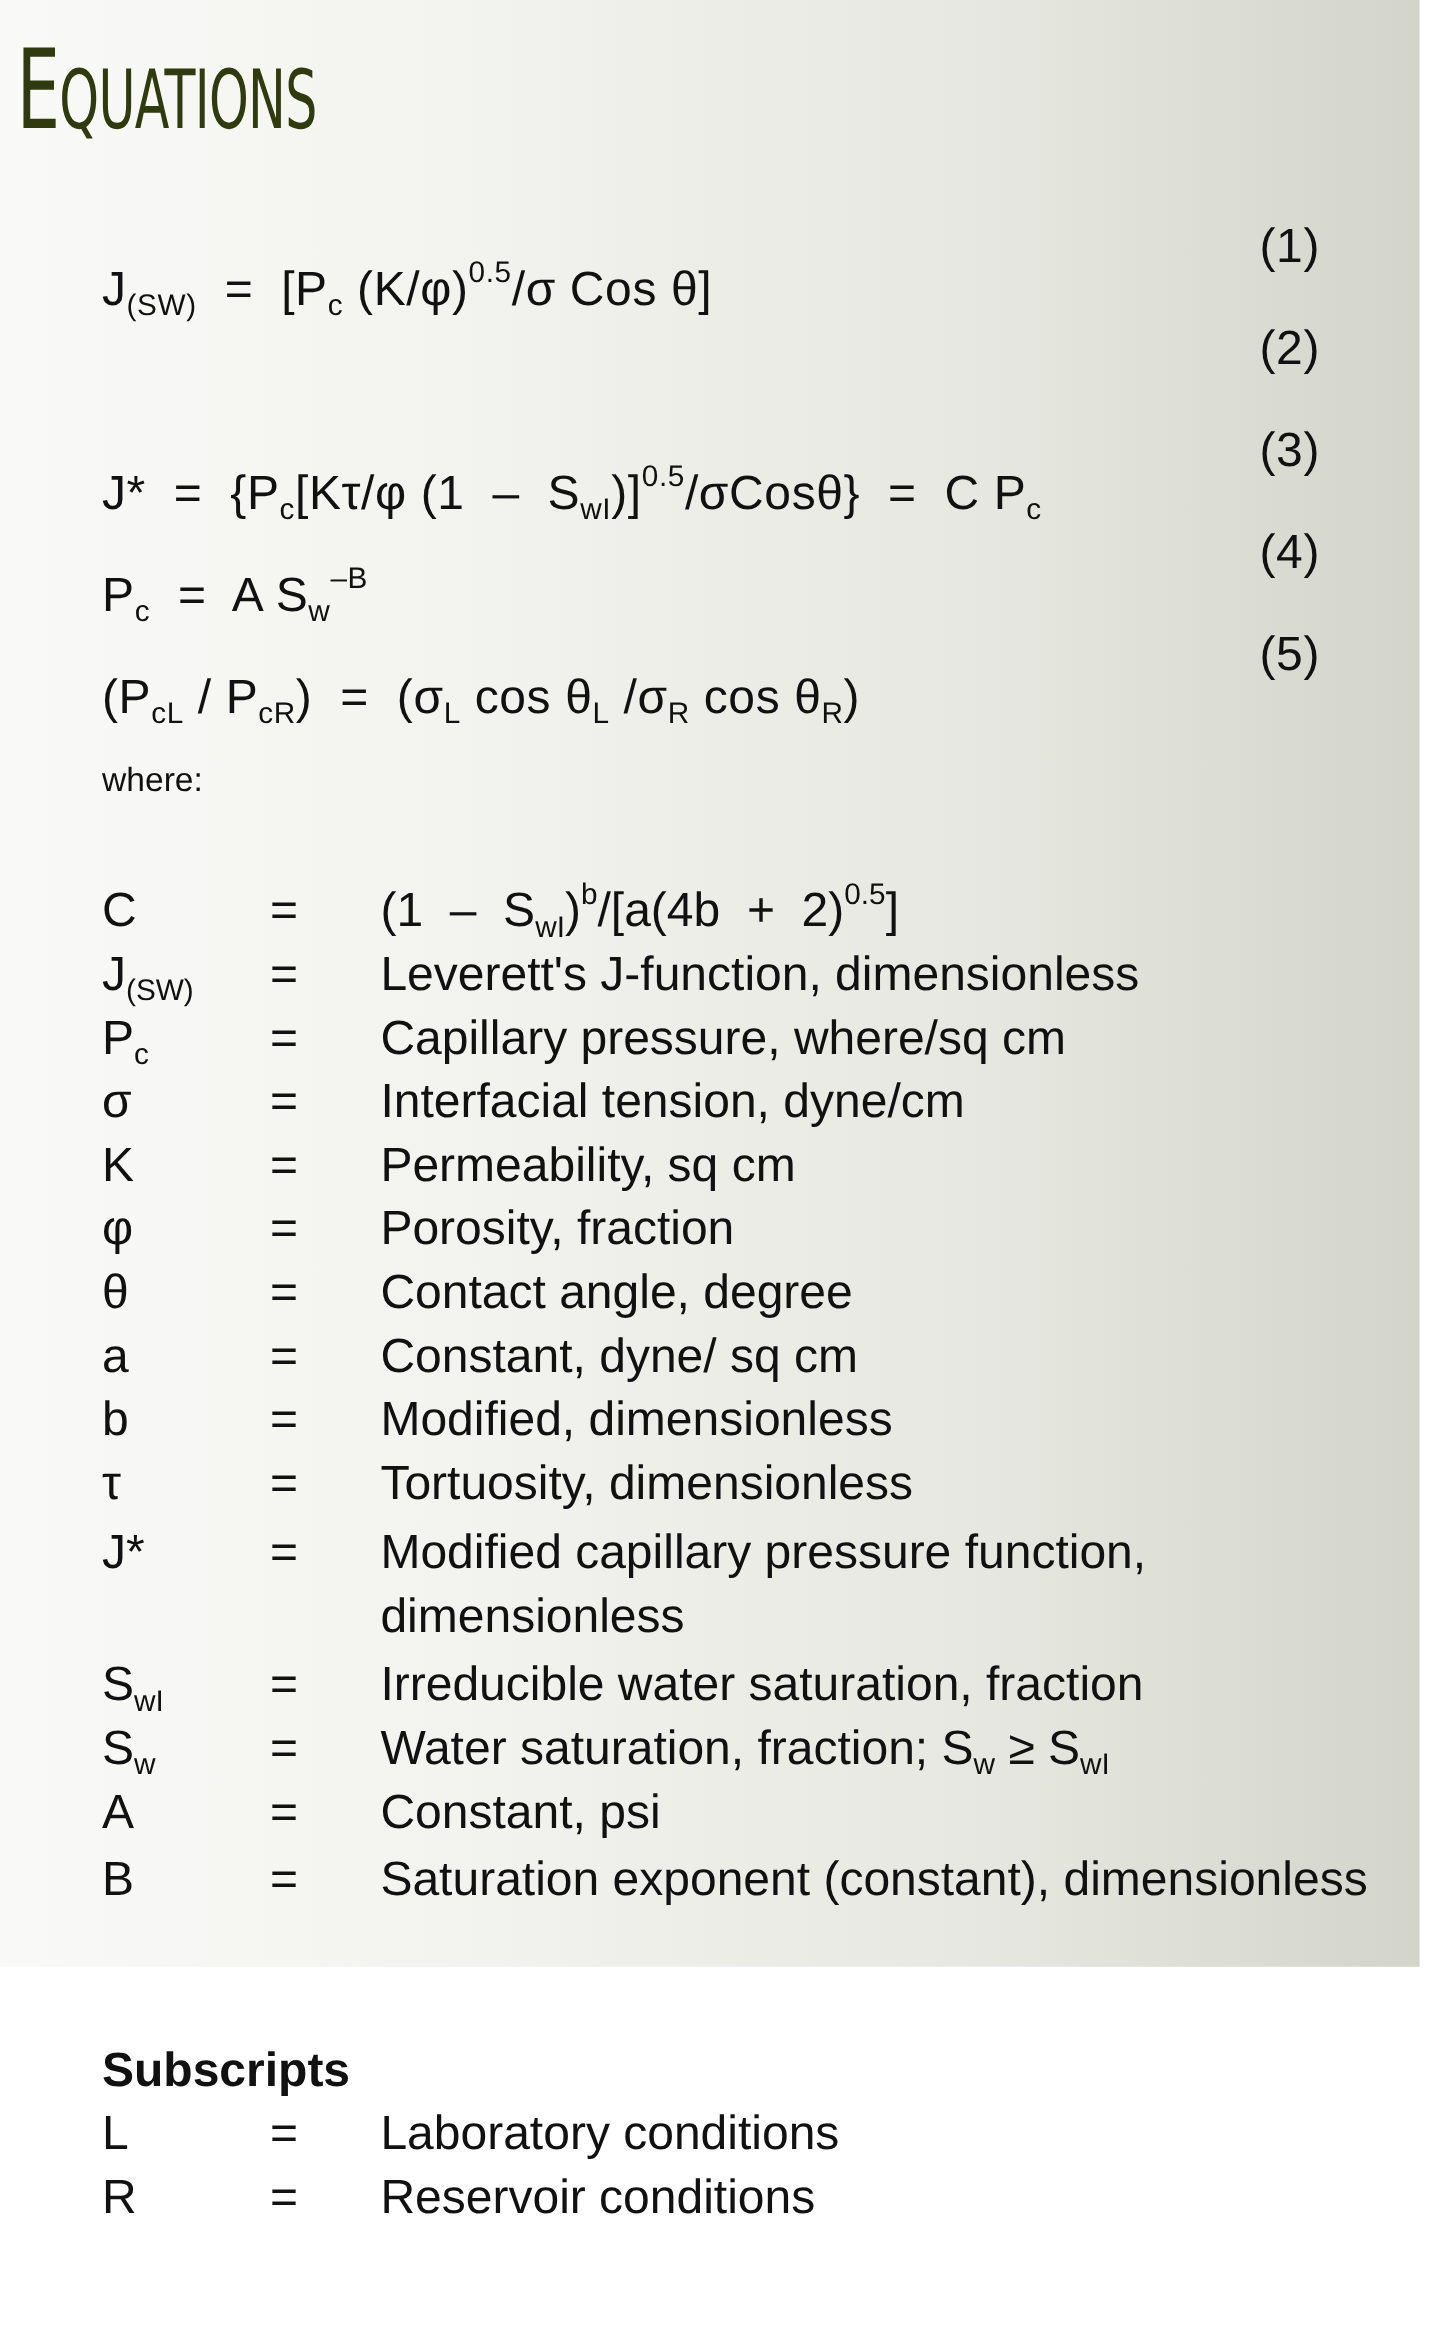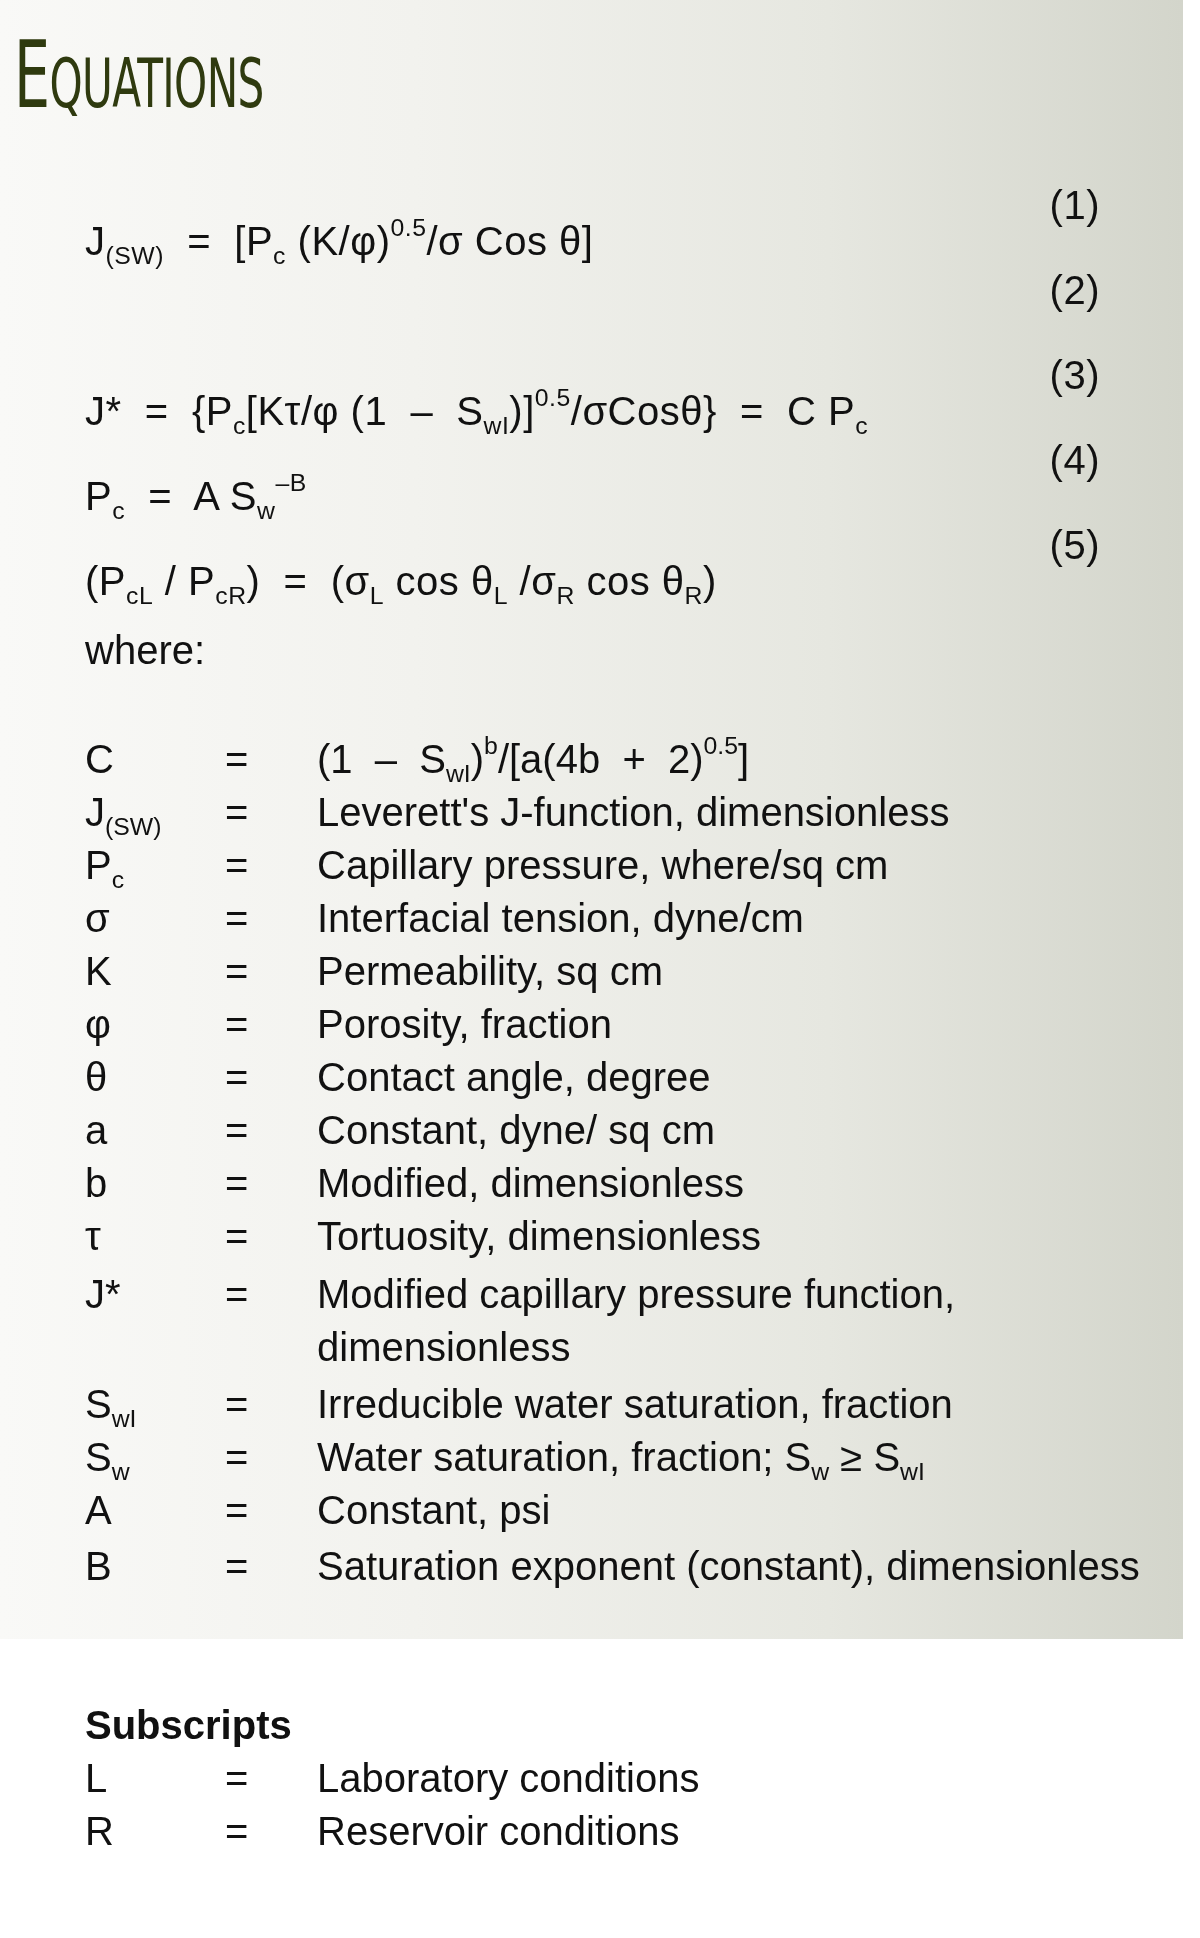--- a/index.html
+++ b/index.html
@@ -21,21 +21,21 @@
     .title .big { font-size: 92px; }
     .title .small { font-size: 68px; }
     .eq-row {
       position: absolute; left: 85px; width: 1015px; height: 60px;
       font-size: 40px; line-height: 60px; white-space: nowrap;
       font-family: "Liberation Sans", sans-serif; letter-spacing: 0.5px;
     }
     .eq-expr { position: absolute; left: 0; top: 0; margin-top: 36px; }
     .eq-num { position: absolute; right: 0; top: 0; }
     .where {
-      position: absolute; left: 85px; top: 625px; font-size: 40px; line-height: 50px;
+      position: absolute; left: 85px; top: 625px; font-size: 28px; line-height: 50px;
     }
     .def-row { position: absolute; left: 85px; width: 1040px; font-size: 40px; line-height: 53px; }
     .def-sym { position: absolute; left: 0; top: 0; white-space: nowrap; }
     .def-eq { position: absolute; left: 140px; top: 0; }
     .def-text { position: absolute; left: 232px; top: 0; width: 860px; white-space: normal; }
     .sub-head {
       position: absolute; left: 85px; top: 1700px; font-size: 40px; font-weight: bold; line-height: 50px;
     }
     sub, sup { font-size: 62%; line-height: 0; }
     sub { vertical-align: -0.35em; }

